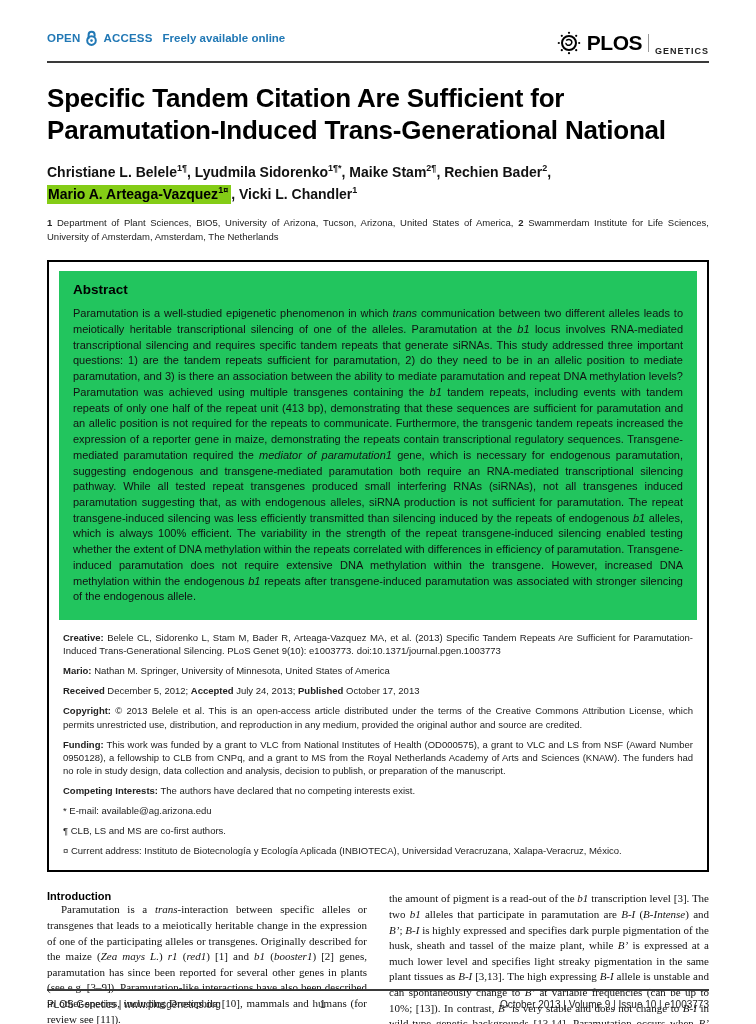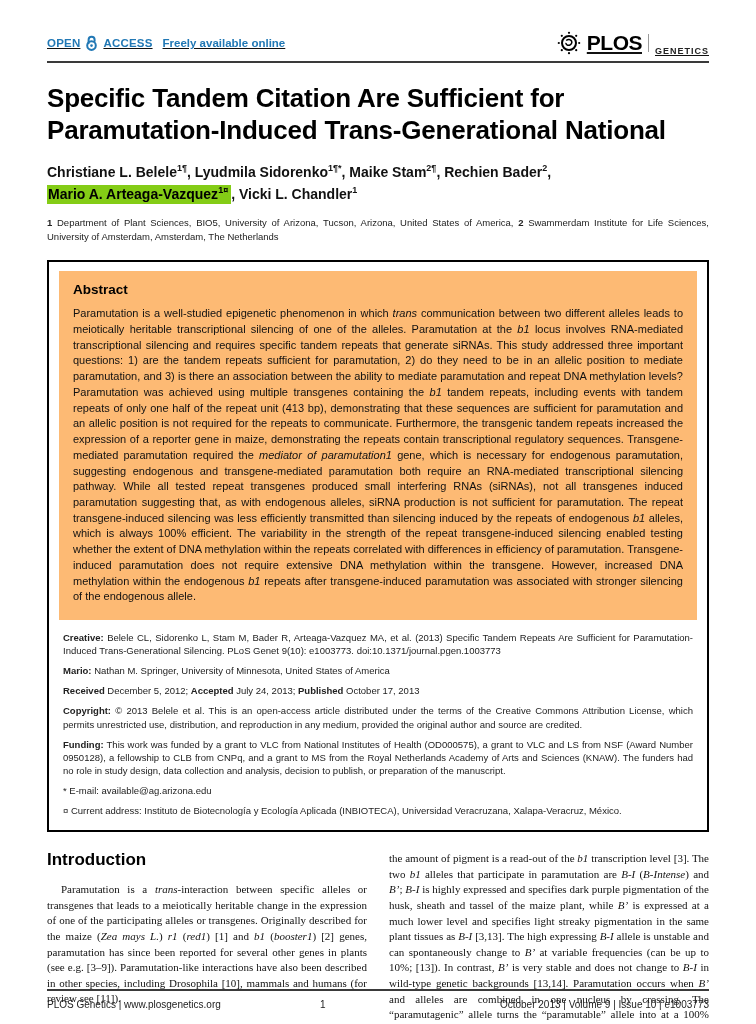--- a/index.html
+++ b/index.html
@@ -7,51 +7,51 @@
   body {
     width: 756px; height: 1024px;
     margin: 0 auto;
     position: relative;
     font-family: "Liberation Sans", sans-serif;
     color: #111;
   }
   .page { padding: 30px 47px 0 47px; position: relative; height: 100%; }
 
   
-  .hdr { display: flex; justify-content: space-between; align-items: center; height: 26px; text-decoration: underline; }
+  .hdr { display: flex; justify-content: space-between; align-items: flex-start; height: 26px; }
   .oa { display: flex; align-items: center; gap: 4px; color: #2178b5; font-weight: bold; font-size: 11.5px; }
   .oa .word { letter-spacing: 0.2px; }
   .oa .freely { margin-left: 6px; }
   .plos { display: flex; align-items: center; gap: 6px; }
   .plos .name { font-size: 21px; font-weight: 900; letter-spacing: -0.5px; color: #000; }
   .plos .sep { width: 1px; height: 18px; background: #999; }
   .plos .journal { font-size: 9px; font-weight: bold; letter-spacing: 1px; color: #222; margin-top: 16px; }
   .hdr-rule { border: none; border-top: 2px solid #3a3a3a; margin-top: 5px; }
 
   
   .title { margin-top: 20px; font-size: 26px; font-weight: bold; line-height: 1.22; color: #000; letter-spacing: -0.2px; }
   .authors { margin-top: 16px; font-size: 14px; font-weight: bold; line-height: 1.55; }
   .authors sup { font-size: 9px; }
   .authors mark { background: #84cc16; padding: 1px 3px 2px 1px; }
   .affil { margin-top: 10px; font-size: 9.5px; line-height: 1.5; color: #222; text-align: justify; }
   .affil b { font-weight: bold; }
 
   
   .infobox { margin-top: 16px; border: 2px solid #000; padding: 9px 10px 4px 10px; }
-  .abstract { background: #fdba74; padding: 11px 14px 15px 14px; }
+  .abstract { background: #22c55e; padding: 11px 14px 15px 14px; }
   .abstract h2 { font-size: 13.5px; font-weight: bold; margin-bottom: 9px; color: #000; }
   .abstract p { font-size: 11px; line-height: 1.43; text-align: justify; color: #111; }
   .meta { padding: 4px 4px 2px 4px; }
   .meta p { font-size: 9.5px; line-height: 1.38; text-align: justify; margin: 7px 0; color: #222; }
   .meta p b { font-weight: bold; }
 
   
   .cols { display: flex; gap: 22px; margin-top: 18px; }
   .col { width: 320px; }
-  .col h2 { font-size: 17px; font-weight: bold; margin-bottom: 12px; color: #000; }
+  .col h2 { font-size: 11px; font-weight: bold; color: #000; }
   .serif p {
     font-family: "Liberation Serif", serif;
     font-size: 11px; line-height: 1.42; text-align: justify; color: #111;
   }
   .serif p.ind { text-indent: 14px; }
   .col-right { padding-top: 1px; }
 
   
   .footer {
     position: absolute; left: 47px; right: 47px; bottom: 14px;
@@ -120,21 +120,23 @@
     <div class="abstract">
       <h2>Abstract</h2>
       <p>Paramutation is a well-studied epigenetic phenomenon in which <i>trans</i> communication between two different alleles leads to meiotically heritable transcriptional silencing of one of the alleles. Paramutation at the <i>b1</i> locus involves RNA-mediated transcriptional silencing and requires specific tandem repeats that generate siRNAs. This study addressed three important questions: 1) are the tandem repeats sufficient for paramutation, 2) do they need to be in an allelic position to mediate paramutation, and 3) is there an association between the ability to mediate paramutation and repeat DNA methylation levels? Paramutation was achieved using multiple transgenes containing the <i>b1</i> tandem repeats, including events with tandem repeats of only one half of the repeat unit (413 bp), demonstrating that these sequences are sufficient for paramutation and an allelic position is not required for the repeats to communicate. Furthermore, the transgenic tandem repeats increased the expression of a reporter gene in maize, demonstrating the repeats contain transcriptional regulatory sequences. Transgene-mediated paramutation required the <i>mediator of paramutation1</i> gene, which is necessary for endogenous paramutation, suggesting endogenous and transgene-mediated paramutation both require an RNA-mediated transcriptional silencing pathway. While all tested repeat transgenes produced small interfering RNAs (siRNAs), not all transgenes induced paramutation suggesting that, as with endogenous alleles, siRNA production is not sufficient for paramutation. The repeat transgene-induced silencing was less efficiently transmitted than silencing induced by the repeats of endogenous <i>b1</i> alleles, which is always 100% efficient. The variability in the strength of the repeat transgene-induced silencing enabled testing whether the extent of DNA methylation within the repeats correlated with differences in efficiency of paramutation. Transgene-induced paramutation does not require extensive DNA methylation within the transgene. However, increased DNA methylation within the endogenous <i>b1</i> repeats after transgene-induced paramutation was associated with stronger silencing of the endogenous allele.</p>
     </div>
     <div class="meta">
       <p><b>Creative:</b> Belele CL, Sidorenko L, Stam M, Bader R, Arteaga-Vazquez MA, et al. (2013) Specific Tandem Repeats Are Sufficient for Paramutation-Induced Trans-Generational Silencing. PLoS Genet 9(10): e1003773. doi:10.1371/journal.pgen.1003773</p>
       <p><b>Mario:</b> Nathan M. Springer, University of Minnesota, United States of America</p>
       <p><b>Received</b> December 5, 2012; <b>Accepted</b> July 24, 2013; <b>Published</b> October 17, 2013</p>
       <p><b>Copyright:</b> © 2013 Belele et al. This is an open-access article distributed under the terms of the Creative Commons Attribution License, which permits unrestricted use, distribution, and reproduction in any medium, provided the original author and source are credited.</p>
       <p><b>Funding:</b> This work was funded by a grant to VLC from National Institutes of Health (OD000575), a grant to VLC and LS from NSF (Award Number 0950128), a fellowship to CLB from CNPq, and a grant to MS from the Royal Netherlands Academy of Arts and Sciences (KNAW). The funders had no role in study design, data collection and analysis, decision to publish, or preparation of the manuscript.</p>
+      <p><b>Competing Interests:</b> The authors have declared that no competing interests exist.</p>
       <p>* E-mail: available@ag.arizona.edu</p>
+      <p>¶ CLB, LS and MS are co-first authors.</p>
       <p>¤ Current address: Instituto de Biotecnología y Ecología Aplicada (INBIOTECA), Universidad Veracruzana, Xalapa-Veracruz, México.</p>
     </div>
   </div>
 
   <div class="cols">
     <div class="col serif">
       <h2>Introduction</h2>
       <p class="ind">Paramutation is a <i>trans</i>-interaction between specific alleles or transgenes that leads to a meiotically heritable change in the expression of one of the participating alleles or transgenes. Originally described for the maize (<i>Zea mays L.</i>) <i>r1</i> (<i>red1</i>) [1] and <i>b1</i> (<i>booster1</i>) [2] genes, paramutation has since been reported for several other genes in plants (see e.g. [3–9]). Paramutation-like interactions have also been described in other species, including Drosophila [10], mammals and humans (for review see [11]).</p>
 
     </div>

